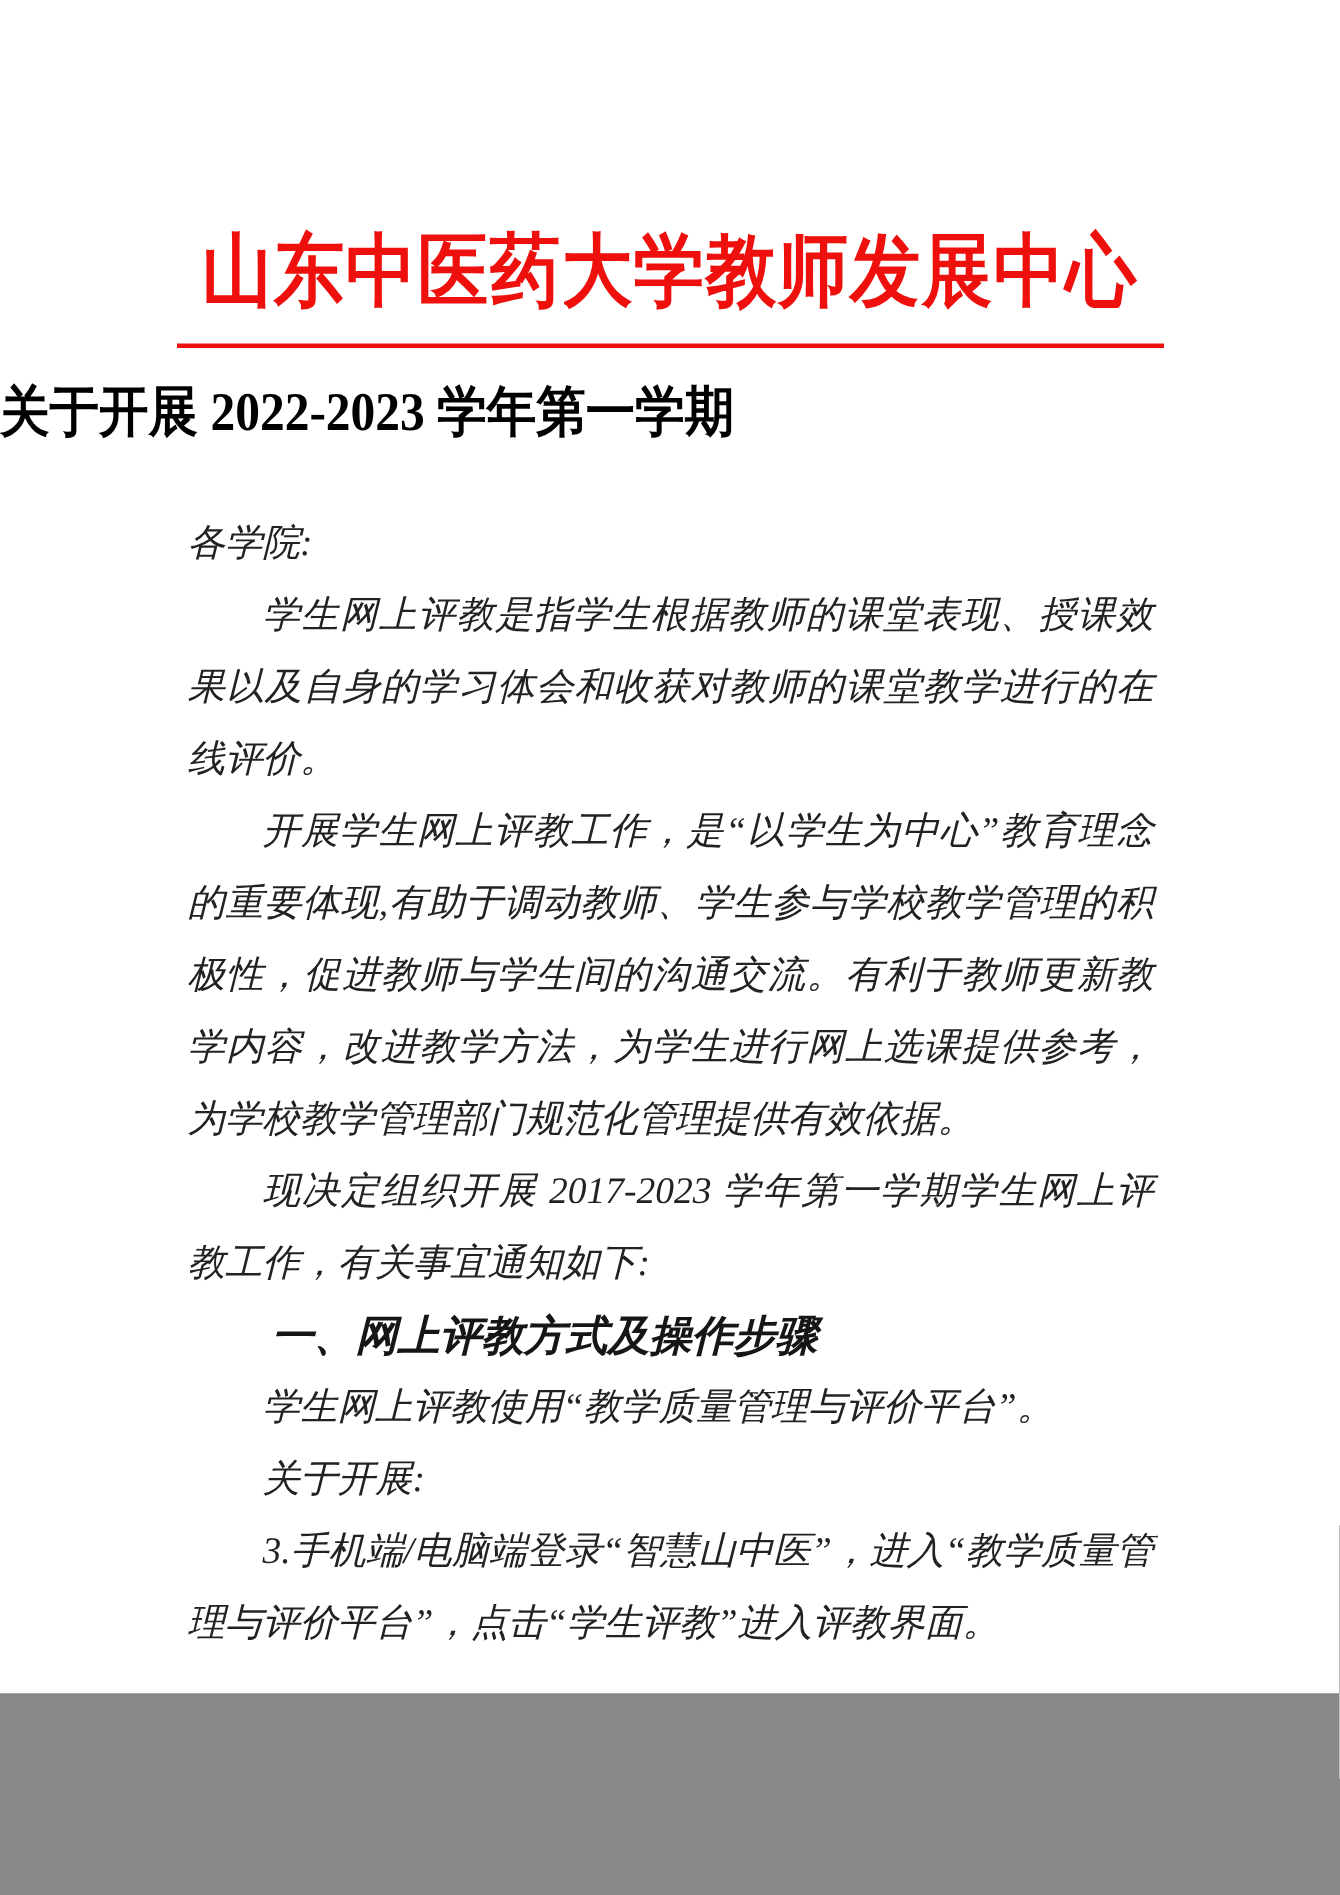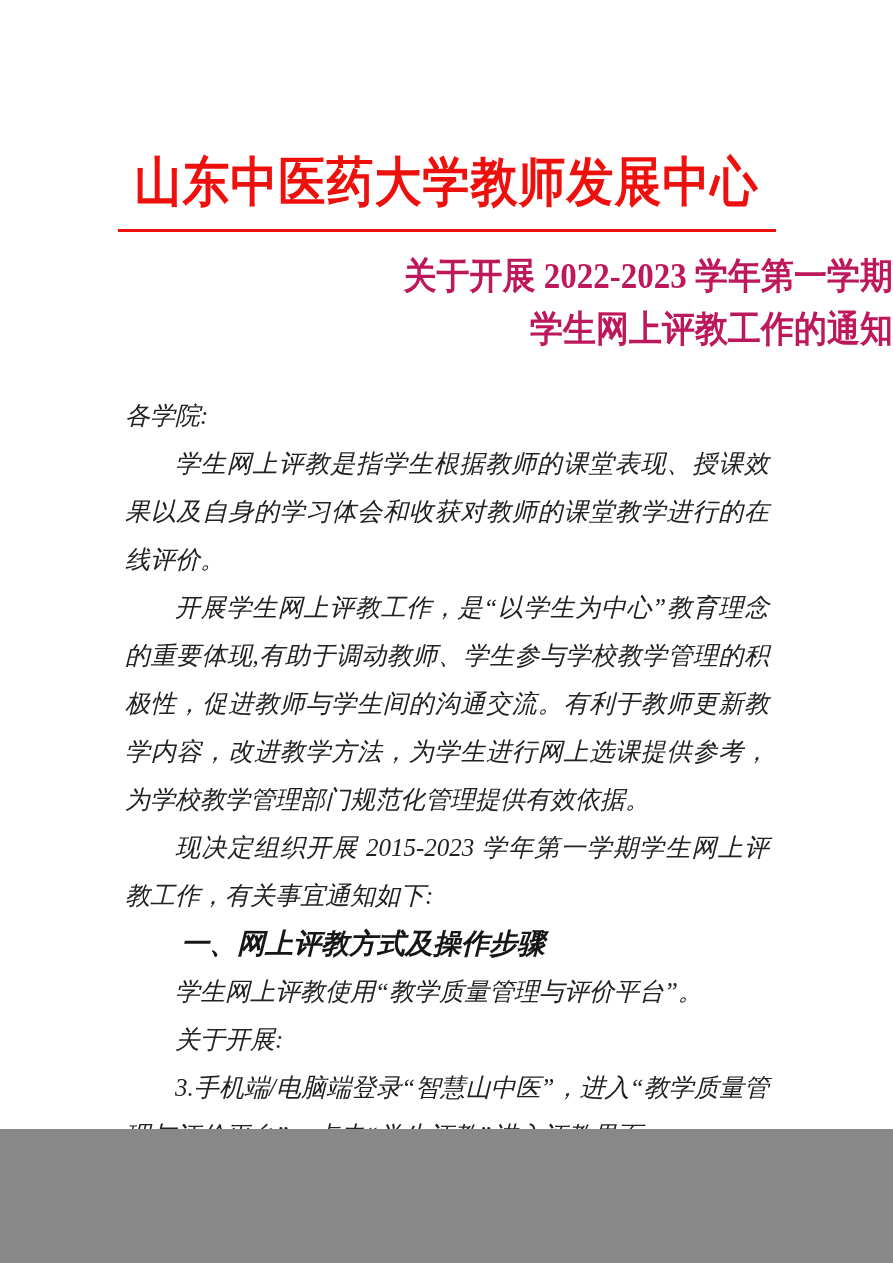--- a/index.html
+++ b/index.html
@@ -33,25 +33,25 @@
     transform-origin: center bottom;
   }
   .letterhead-rule {
     width: 658px;
     height: 3px;
     background: var(--accent);
     margin: 19px auto 0 auto;
   }
   
   .doc-title {
-    text-align: right;
+    text-align: left;
     font-weight: bold;
     font-size: 33px;
     line-height: 53px;
-    color: #be185d;
+    color: #000000;
     white-space: nowrap;
   }
   .doc-title.first { margin-top: 18px; }
   .doc-title .stretch {
     display: inline-block;
     transform: scaleY(1.1);
     transform-origin: center center;
   }
   
   .doc-body {
@@ -76,28 +76,25 @@
 <div class="page">
 
   <h1 class="letterhead-title">
     <span class="stretch">山东中医药大学教师发展中心</span>
   </h1>
   <div class="letterhead-rule"></div>
 
   <div class="doc-title first">
     <span class="stretch">关于开展 2022-2023 学年第一学期</span>
   </div>
-  <div class="doc-title">
-    <span class="stretch">学生网上评教工作的通知</span>
-  </div>
 
   <main class="doc-body">
     <p class="no-indent">各学院:</p>
     <p>学生网上评教是指学生根据教师的课堂表现、授课效果以及自身的学习体会和收获对教师的课堂教学进行的在线评价。</p>
     <p>开展学生网上评教工作，是“以学生为中心”教育理念的重要体现,有助于调动教师、学生参与学校教学管理的积极性，促进教师与学生间的沟通交流。有利于教师更新教学内容，改进教学方法，为学生进行网上选课提供参考，为学校教学管理部门规范化管理提供有效依据。</p>
-    <p>现决定组织开展 2015-2023 学年第一学期学生网上评教工作，有关事宜通知如下:</p>
+    <p>现决定组织开展 2017-2023 学年第一学期学生网上评教工作，有关事宜通知如下:</p>
     <p class="section-heading">一、网上评教方式及操作步骤</p>
     <p>学生网上评教使用“教学质量管理与评价平台”。</p>
     <p>关于开展:</p>
     <p>3.手机端/电脑端登录“智慧山中医”，进入“教学质量管理与评价平台”，点击“学生评教”进入评教界面。</p>
   </main>
 
 </div>
 
 </body></html>

